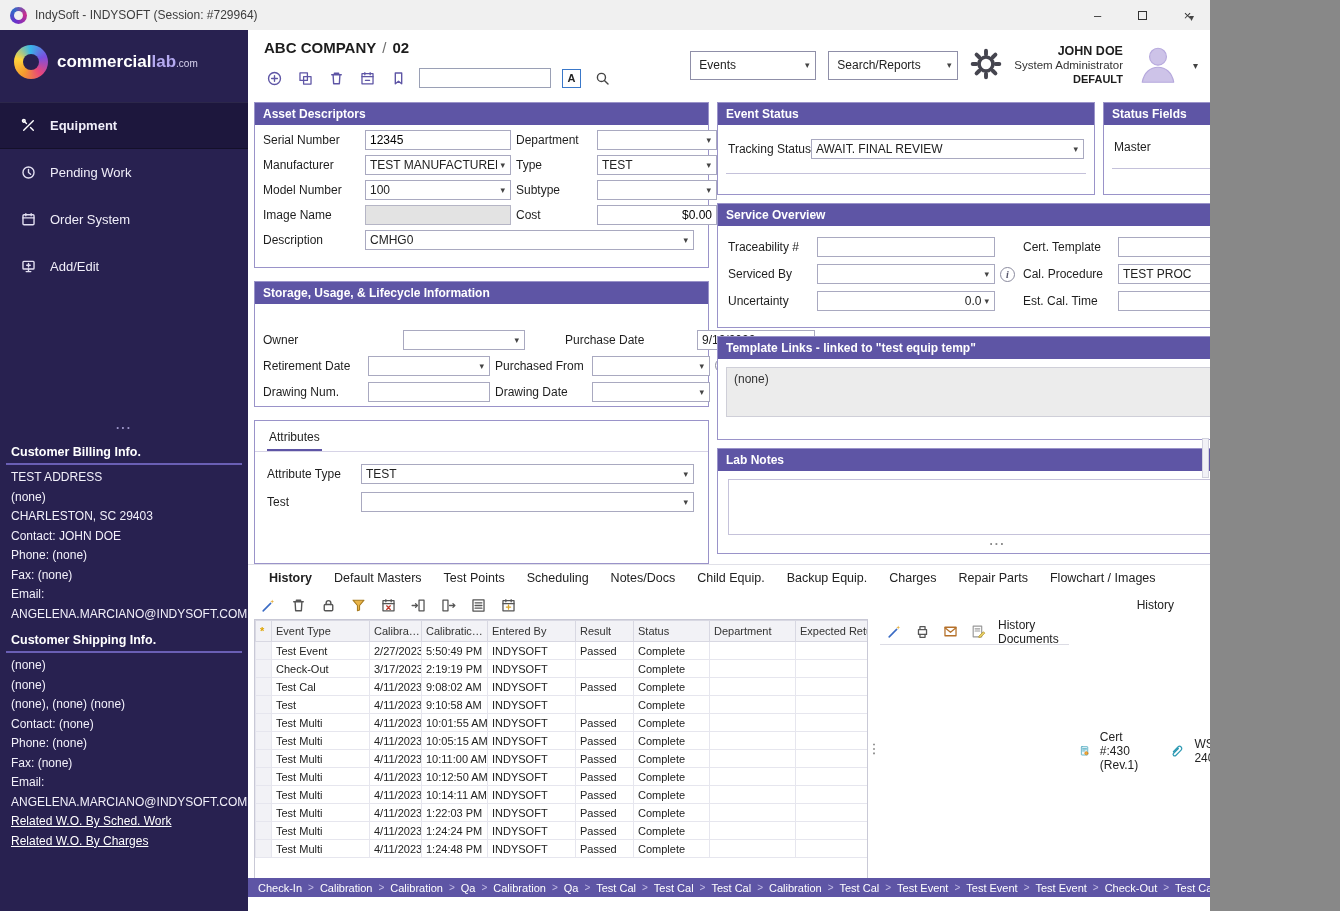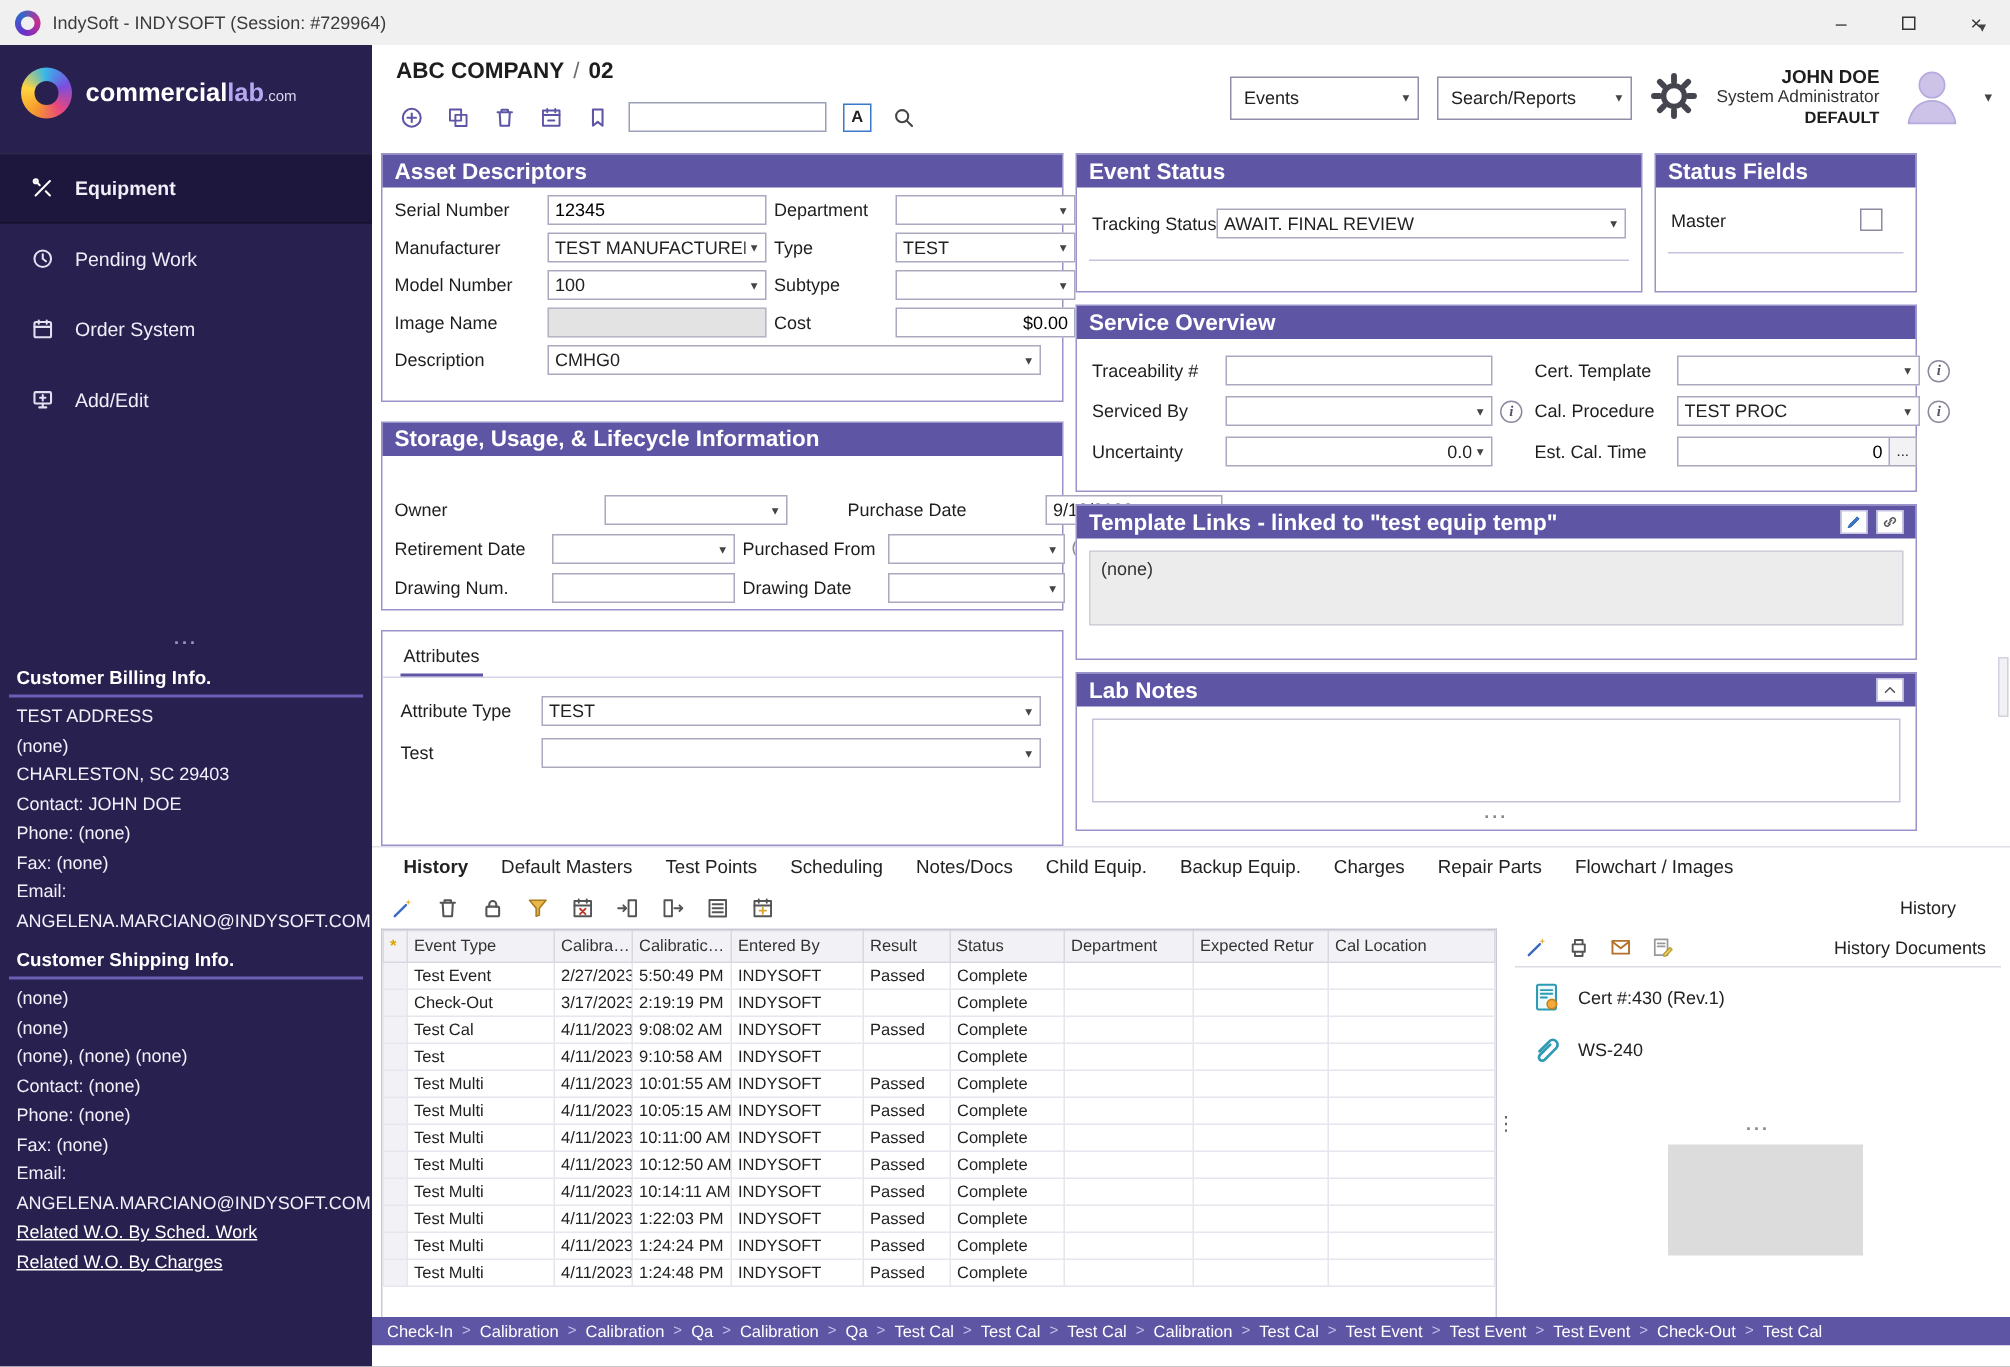--- a/index.html
+++ b/index.html
@@ -1,17 +1,17 @@
 <!DOCTYPE html>
 <html><head>
 <meta charset="utf-8">
 <style>
   * { margin:0; padding:0; box-sizing:border-box; }
   html,body { background:#888; }
-  .app { position:relative; width:1340px; height:911px; background:#fff; overflow:hidden;
+  .app { position:relative; width:1210px; height:911px; background:#fff; overflow:hidden;
          font-family:"Liberation Sans",sans-serif; font-size:12px; color:#222; }
 
   
   .titlebar { position:absolute; top:0; left:0; right:0; height:30px; background:#f0f0f0;
               display:flex; align-items:center; padding-left:10px; }
   .appicon { width:17px; height:17px; border-radius:50%; position:relative;
              background:conic-gradient(from 200deg,#6a2fc9,#2f6ac9,#c92f8f,#6a2fc9); }
   .appicon::after { content:""; position:absolute; inset:4px; background:#f0f0f0; border-radius:50%; }
   .wtitle { margin-left:8px; font-size:12px; color:#3c3c3c; }
   .winctl { margin-left:auto; display:flex; height:30px; }
@@ -71,21 +71,21 @@
   .urole { font-size:11.5px; color:#333; }
   .uprof { font-size:11px; font-weight:bold; color:#1d1d1d; }
   .avatar svg { width:46px; height:46px; }
   .uchev { font-size:10px; color:#444; cursor:pointer; }
 
   
   .panels { height:464px; flex:0 0 auto; display:flex; gap:8px; padding:2px 0 0 6px; position:relative; }
   .col-a { width:455px; display:flex; flex-direction:column; gap:13px; }
   .col-b { width:561px; display:flex; flex-direction:column; gap:8px; }
   .panel { border:1px solid #9a93c9; background:#fff; }
-  .panel-h { height:22px; background:#5e55a5; color:#fff; font-weight:bold; font-size:15px;
+  .panel-h { height:22px; background:#5e55a5; color:#fff; font-weight:bold; font-size:12px;
              display:flex; align-items:center; padding:0 8px; gap:6px; }
   .panel-h .sp { flex:1; }
   .hbox { width:18px; height:16px; background:#fff; border:1px solid #c8c4e2; display:flex;
           align-items:center; justify-content:center; cursor:pointer; }
   .hbox svg { width:12px; height:12px; }
 
   .lbl { font-size:12px; color:#1e1e1e; white-space:nowrap; }
   .inp { height:20px; border:1px solid #a9a9c0; background:#fff; font-size:12px; padding:0 4px;
          font-family:"Liberation Sans",sans-serif; width:100%; }
   .inp.dis { background:#e3e3e3; border-color:#b5b5c5; }
@@ -140,21 +140,21 @@
   .gridwrap { flex:1; min-width:0; overflow:hidden; border:1px solid #c9c9d6; border-bottom:none; }
   .grid { width:100%; border-collapse:collapse; table-layout:fixed; font-size:11px; }
   .grid th { background:#f2f2f6; border:1px solid #d8d8e2; font-weight:normal; text-align:left;
              padding:4px 4px; color:#333; white-space:nowrap; overflow:hidden; height:14px; }
   .grid td { border:1px solid #e6e6ee; padding:2.5px 4px; height:14px; white-space:nowrap;
              overflow:hidden; color:#222; }
   .grid .selc { background:#f2f2f6; }
   .star { color:#dfa400; font-weight:bold; }
   .splitter { width:12px; display:flex; align-items:center; justify-content:center; color:#666;
               font-size:13px; cursor:col-resize; }
-  .docs { width:324px; flex:0 0 auto; display:flex; flex-direction:column; }
+  .docs { width:324px; flex:0 0 auto; display:flex; flex-direction:row; }
   .docshead { height:26px; display:flex; align-items:center; gap:11px; padding:0 6px;
               border-bottom:1px solid #dcdce4; }
   .docshead svg { width:17px; height:17px; display:block; }
   .docslabel { margin-left:auto; font-size:12px; color:#222; padding-right:4px; }
   .docitem { display:flex; align-items:center; gap:10px; padding:9px 10px 4px; font-size:12px; cursor:pointer; }
   .docitem svg { width:22px; height:22px; }
   .docdots { margin-top:28px; }
   .doc-ph { width:130px; height:74px; background:#dcdcdc; margin:8px 92px 0 auto; }
 
   

